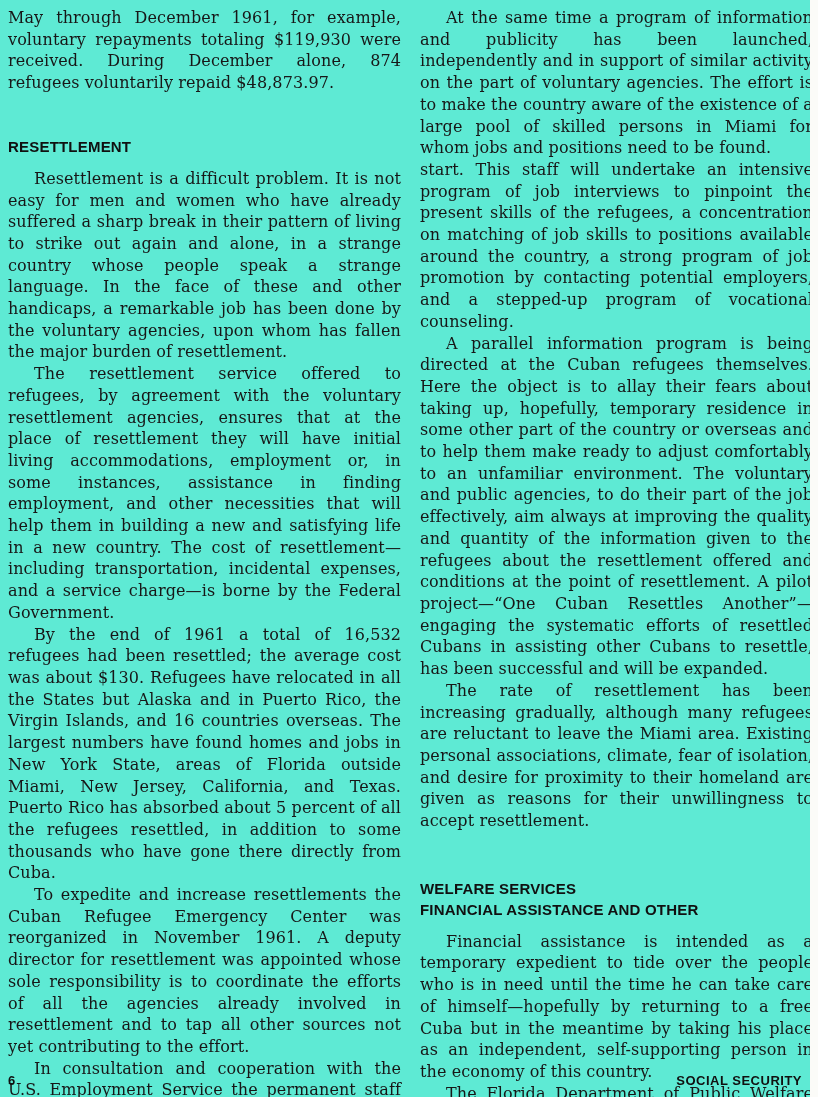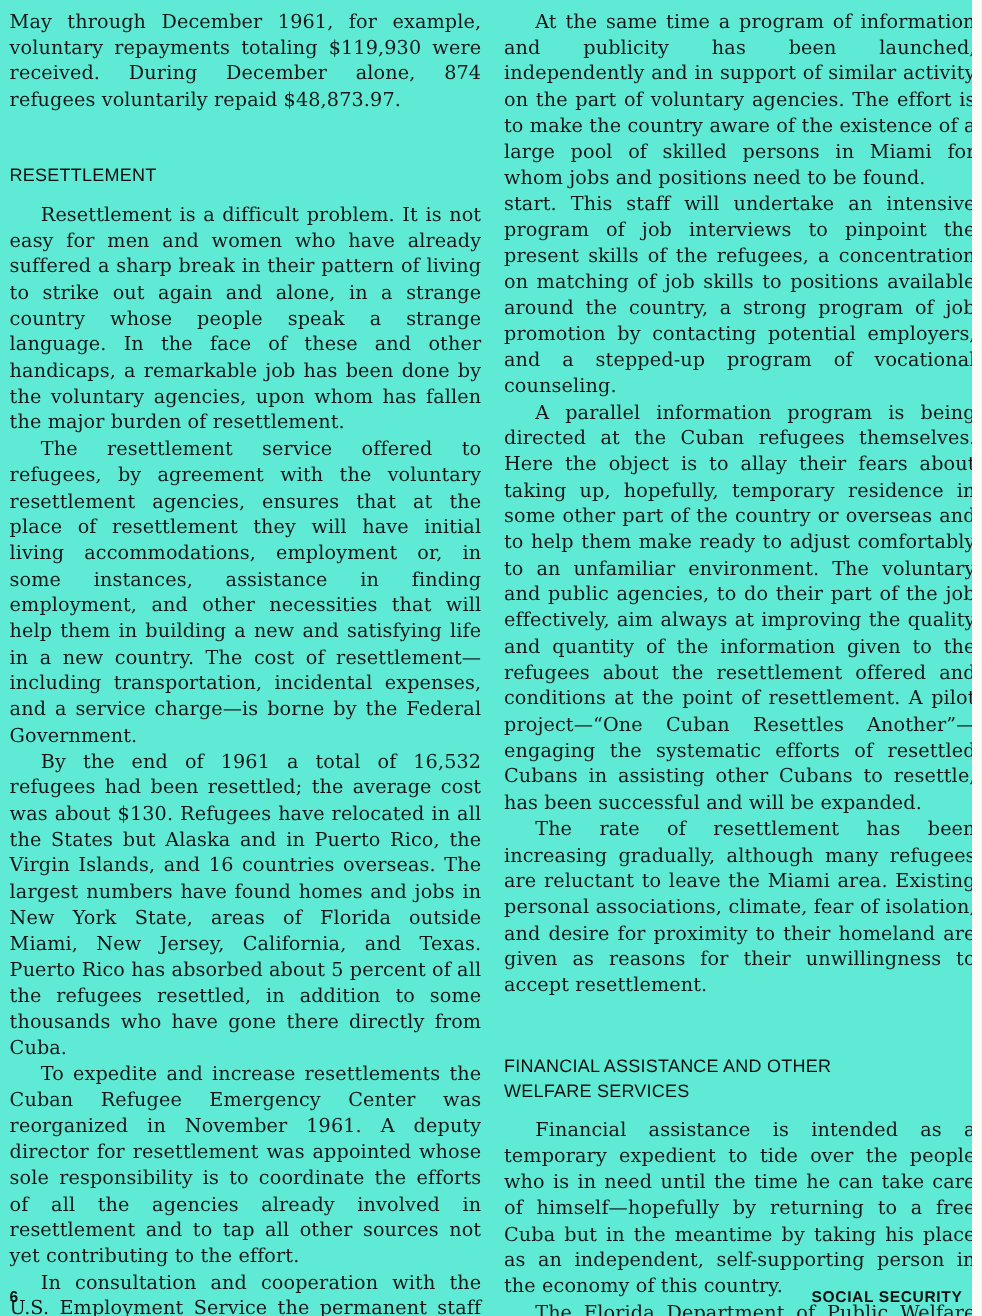--- a/index.html
+++ b/index.html
@@ -31,21 +31,21 @@
     font-size: 16px;
     line-height: 21.7px;
     text-align: justify;
     letter-spacing: 0.1px;
   }
   .indent {
     text-indent: 26px;
   }
   .heading {
     font-family: "Liberation Sans", sans-serif;
-    font-weight: 400;
+    font-weight: 700;
     font-size: 15px;
     line-height: 21px;
     letter-spacing: 0.2px;
     color: #101010;
     margin: 42px 0 11px 0;
   }
   .heading-financial {
     margin-top: 46px;
   }
   .heading .hline {
@@ -90,22 +90,22 @@
       <p class="body indent">In consultation and cooperation with the U.S. Employment Service the permanent staff of the Job Placement Unit was increased. In addition, for a period of some months the Employment Service is contributing the services of 6 bilingual specialists so that the job can get off to a good</p>
     </section>
 
     <section class="col">
       <p class="body indent">At the same time a program of information and publicity has been launched, independently and in support of similar activity on the part of voluntary agencies. The effort is to make the country aware of the existence of a large pool of skilled persons in Miami for whom jobs and positions need to be found.</p>
       <p class="body">start. This staff will undertake an intensive program of job interviews to pinpoint the present skills of the refugees, a concentration on matching of job skills to positions available around the country, a strong program of job promotion by contacting potential employers, and a stepped-up program of vocational counseling.</p>
       <p class="body indent">A parallel information program is being directed at the Cuban refugees themselves. Here the object is to allay their fears about taking up, hopefully, temporary residence in some other part of the country or overseas and to help them make ready to adjust comfortably to an unfamiliar environment. The voluntary and public agencies, to do their part of the job effectively, aim always at improving the quality and quantity of the information given to the refugees about the resettlement offered and conditions at the point of resettlement. A pilot project—“One Cuban Resettles Another”—engaging the systematic efforts of resettled Cubans in assisting other Cubans to resettle, has been successful and will be expanded.</p>
       <p class="body indent">The rate of resettlement has been increasing gradually, although many refugees are reluctant to leave the Miami area. Existing personal associations, climate, fear of isolation, and desire for proximity to their homeland are given as reasons for their unwillingness to accept resettlement.</p>
 
       <h2 class="heading heading-financial">
+        <span class="hline">WELFARE SERVICES</span>
         <span class="hline">FINANCIAL ASSISTANCE AND OTHER</span>
-        <span class="hline">WELFARE SERVICES</span>
       </h2>
 
       <p class="body indent">Financial assistance is intended as a temporary expedient to tide over the people who is in need until the time he can take care of himself—hopefully by returning to a free Cuba but in the meantime by taking his place as an independent, self-supporting person in the economy of this country.</p>
       <p class="body indent">The Florida Department of Public Welfare administers, as the agent of the Federal Government, a cash assistance program to needy refugees living in Dade County and provides social serv-</p>
     </section>
 
   </main>
 
   <footer class="pagefoot">
     <span class="pagenum">6</span>

